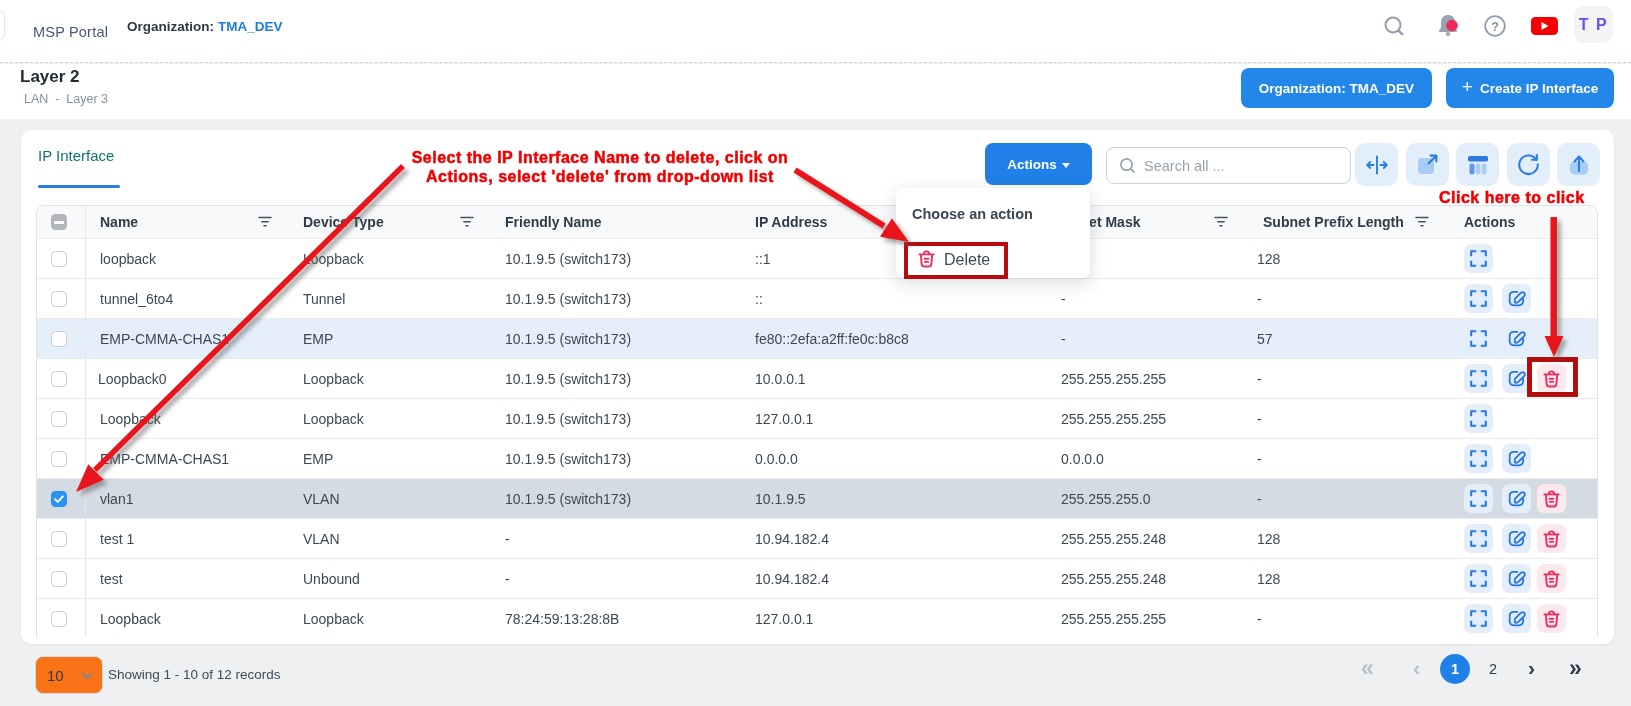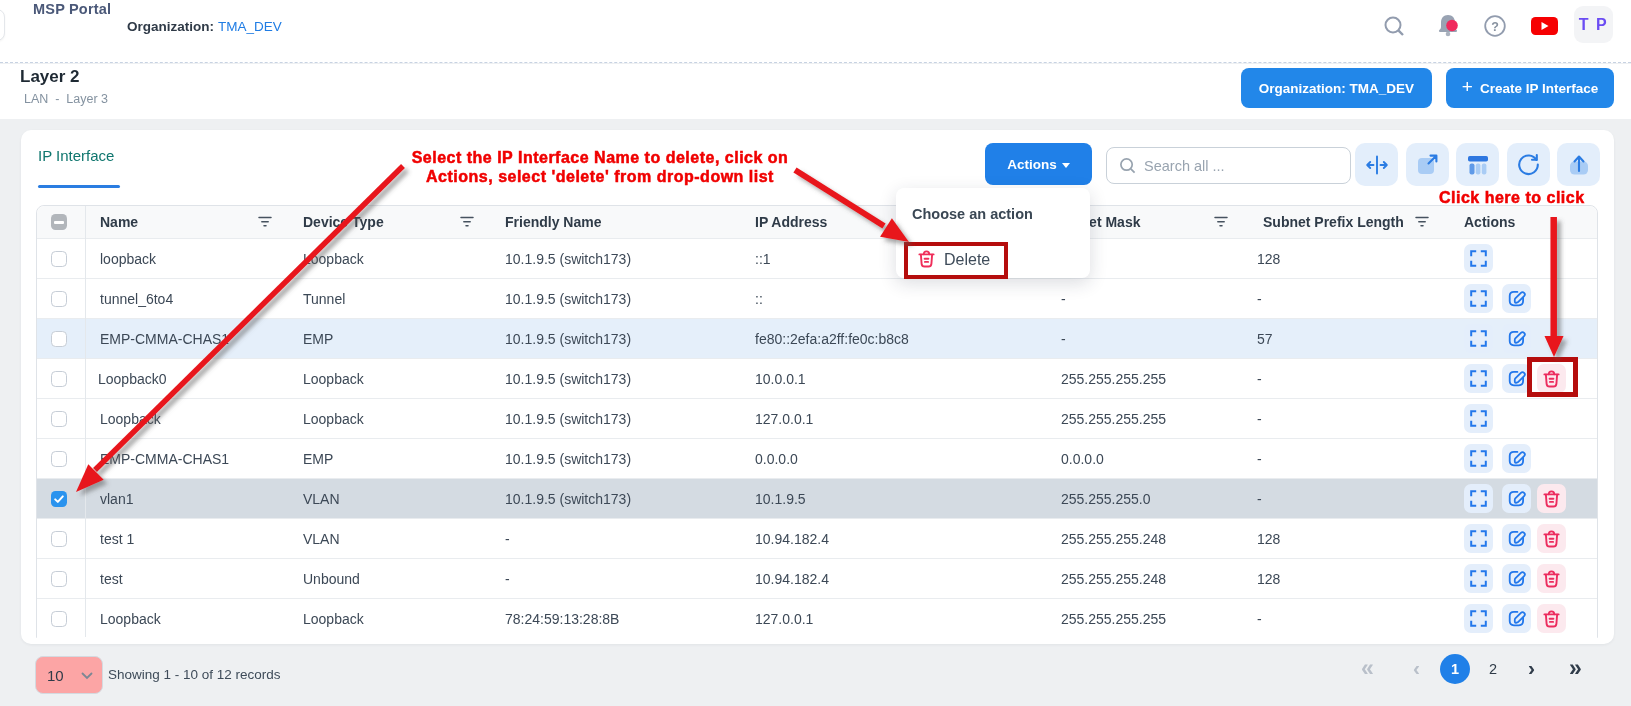--- a/index.html
+++ b/index.html
@@ -1,21 +1,21 @@
 <!DOCTYPE html>
 <html><head><meta charset="utf-8"><title>MSP Portal</title><style>
 *{margin:0;padding:0;box-sizing:border-box}
 html,body{width:1631px;height:706px}
 body{font-family:"Liberation Sans",sans-serif;background:#eef0f2;position:relative;overflow:hidden;-webkit-font-smoothing:antialiased}
 .abs{position:absolute}
 .topbar{position:absolute;left:0;top:0;width:1631px;height:63px;background:#fff;border-bottom:1px dashed #c7d2e2}
 .sidebtn{position:absolute;left:-21px;top:9px;width:26px;height:32px;background:#fff;border:1px solid #e4e7eb;border-radius:8px;box-shadow:0 1px 2px rgba(0,0,0,.05)}
-.brand{position:absolute;left:33px;top:1px;font-size:14.5px;font-weight:bold;color:#4a5878;letter-spacing:.2px}
+.brand{position:absolute;left:33px;top:24px;font-size:14.5px;font-weight:normal;color:#4a5878;letter-spacing:.2px}
 .orglbl{position:absolute;left:127px;top:19px;font-size:13.5px;font-weight:bold;color:#2f3a47}
-.orgval{position:absolute;left:218px;top:19px;font-size:13.5px;font-weight:normal;color:#1f7ce4}
+.orgval{position:absolute;left:218px;top:19px;font-size:13.5px;font-weight:bold;color:#1f7ce4}
 .pagehead{position:absolute;left:0;top:64px;width:1631px;height:55px;background:#fff}
 .ph-title{position:absolute;left:20px;top:67px;font-size:17px;font-weight:bold;color:#1e2933}
 .ph-crumb{position:absolute;left:24px;top:92px;font-size:12.5px;color:#8492a0}
 .bluebtn{position:absolute;top:68px;height:40px;background:#2287e9;border-radius:8px;color:#fff;font-size:13.5px;font-weight:bold;display:flex;align-items:center;justify-content:center}
 .card{position:absolute;left:21px;top:130px;width:1593px;height:514px;background:#fff;border-radius:10px;box-shadow:0 1px 3px rgba(16,30,54,.06)}
 .tabtxt{position:absolute;left:38px;top:147px;font-size:15px;color:#0f766e}
 .tabline{position:absolute;left:38px;top:185px;width:82px;height:3px;background:#2a7de1;border-radius:2px}
 .actbtn{position:absolute;left:985px;top:143px;width:107px;height:42px;background:#2080e8;border-radius:8px;color:#fff;font-size:13.5px;font-weight:bold;display:flex;align-items:center;justify-content:center;gap:5px}
 .caret{width:0;height:0;border-left:4.5px solid transparent;border-right:4.5px solid transparent;border-top:5.5px solid #fff;margin-top:2px}
 .search{position:absolute;left:1106px;top:147px;width:245px;height:37px;border:1px solid #c9d1d9;border-radius:8px;background:#fff;display:flex;align-items:center;padding-left:12px;gap:8px}
@@ -31,21 +31,21 @@
 .cbon{border:none;background:#2a93ee;display:flex;align-items:center;justify-content:center}
 .cbh{position:absolute;left:51px;top:214px;width:16px;height:16px;border-radius:4.5px;background:#b2b6bb;display:flex;align-items:center;justify-content:center;z-index:3}
 .abtn{position:absolute;top:5px;width:29px;height:29px;border-radius:7px;display:flex;align-items:center;justify-content:center}
 .ab-blue{background:#e4eefb}
 .ab-pink{background:#fce9ee}
 .dropdown{position:absolute;left:896px;top:188px;width:194px;height:90px;background:#fff;border-radius:8px;box-shadow:0 5px 18px rgba(30,40,60,.16);z-index:5}
 .dd-head{position:absolute;left:912px;top:206px;font-size:14.5px;font-weight:bold;color:#3a4754;z-index:6}
 .dd-del{position:absolute;left:944px;top:251px;font-size:16px;color:#3e4b59;z-index:6}
 .ann{position:absolute;color:#f00000;font-weight:bold;font-size:16px;letter-spacing:.5px;-webkit-text-stroke:.5px #f00000;white-space:nowrap;z-index:8}
 .redbox{position:absolute;border:4.5px solid #b50d0d;z-index:7}
-.psel{position:absolute;left:35px;top:656px;width:68px;height:38px;background:#fca5a5;border:1px solid #d4dae0;border-radius:8px}
+.psel{position:absolute;left:35px;top:656px;width:68px;height:38px;background:#f97316;border:1px solid #d4dae0;border-radius:8px}
 .showing{position:absolute;left:108px;top:667px;font-size:13.5px;color:#3e4b59}
 .pgnum{position:absolute;top:654px;width:30px;height:30px;border-radius:50%;display:flex;align-items:center;justify-content:center;font-size:14.5px}
 .parrow{position:absolute;top:658px;font-size:19px;font-weight:bold}
 .arrows{position:absolute;left:0;top:0;z-index:9;pointer-events:none}
 </style></head><body>
 <div class="topbar"></div>
 <div class="sidebtn"></div>
 <div class="brand">MSP Portal</div>
 <div class="orglbl">Organization:</div>
 <div class="orgval">TMA_DEV</div>

